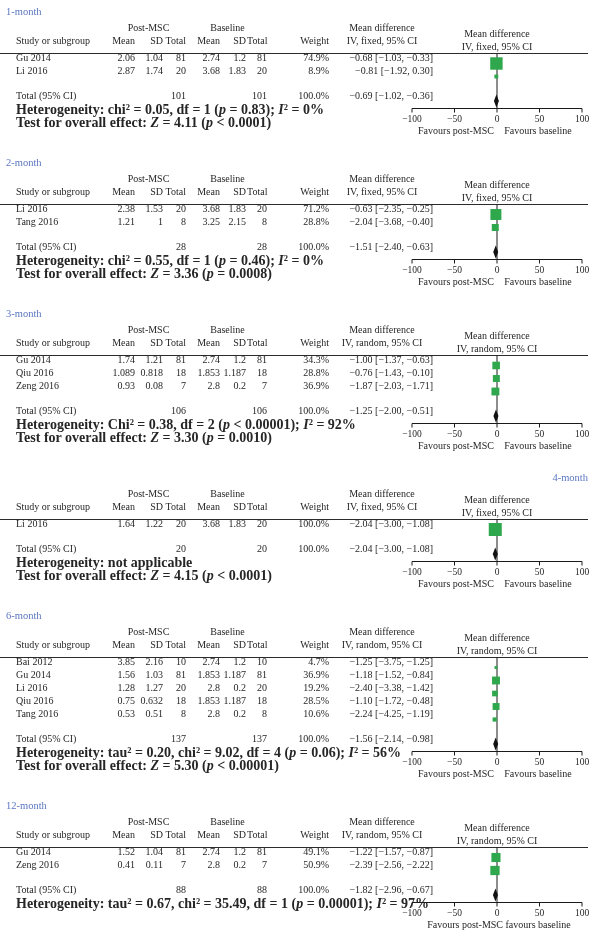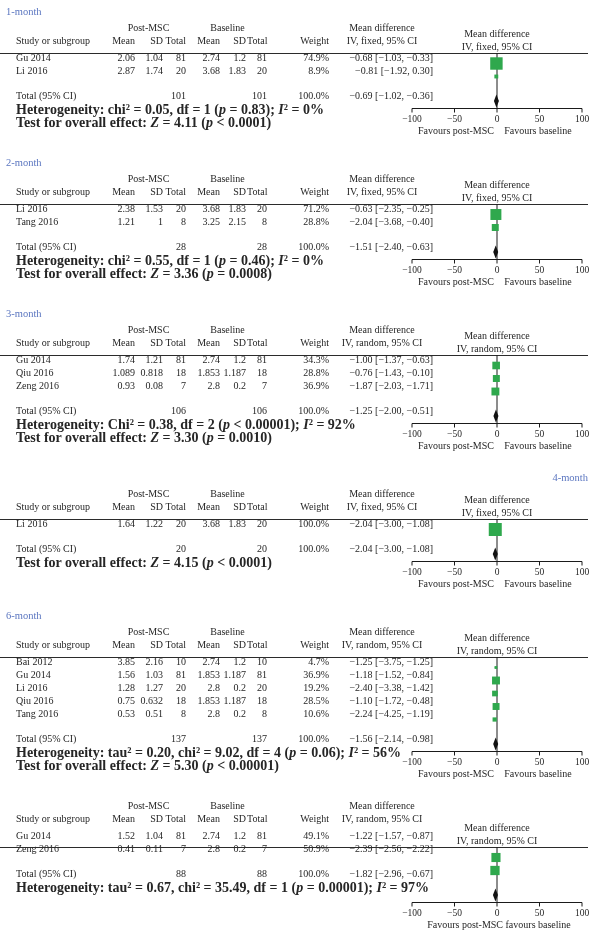--- a/index.html
+++ b/index.html
@@ -330,20 +330,21 @@
           <div class="cell R"></div>
           <div class="cell R"></div>
           <div class="cell R">20</div>
           <div class="cell R"></div>
           <div class="cell R"></div>
           <div class="cell R">20</div>
           <div class="cell R">100.0%</div>
           <div class="cell R">−2.04 [−3.00, −1.08]</div>
         </div>
         <div class="spacer" style="height: 1px;"></div>
+        <div class="note">Heterogeneity: not applicable</div>
         <div class="note">Test for overall effect: <i>Z</i> = 4.15 (<i>p</i> &lt; 0.0001)</div>
       </div>
       <div class="rule" style="top: 48px;"></div>
       <svg width="205" height="97" viewBox="0 0 205 97" class="plotsvg" style="top: 22px;">
         <text x="102" y="10" font-size="10" text-anchor="middle" fill="#262626">Mean difference</text>
         <text x="102" y="23" font-size="10" text-anchor="middle" fill="#262626">IV, fixed, 95% CI</text>
         <line x1="102" y1="26" x2="102" y2="68.5" stroke="#1a1a1a" stroke-width="1"></line>
         <line x1="99.266" y1="36.5" x2="101.266" y2="36.5" stroke="#1a1a1a" stroke-width="1"></line>
         <rect x="93.766" y="30" width="13" height="13" fill="#2fa84d"></rect>
         <polygon points="97.766,61 100.266,54.5 102.766,61 100.266,67.5" fill="#111111"></polygon>
@@ -480,20 +481,21 @@
         <text x="102" y="133.5" font-size="9.5" text-anchor="middle" fill="#262626">0</text>
         <line x1="144.5" y1="120.5" x2="144.5" y2="124.5" stroke="#1a1a1a" stroke-width="1"></line>
         <text x="144.5" y="133.5" font-size="9.5" text-anchor="middle" fill="#262626">50</text>
         <line x1="187" y1="120.5" x2="187" y2="124.5" stroke="#1a1a1a" stroke-width="1"></line>
         <text x="187" y="133.5" font-size="9.5" text-anchor="middle" fill="#262626">100</text>
         <text x="61" y="145.5" font-size="10" text-anchor="middle" fill="#262626">Favours post-MSC</text>
         <text x="143" y="145.5" font-size="10" text-anchor="middle" fill="#262626">Favours baseline</text>
       </svg>
     </div>
     <div class="section" style="height: 132px; margin-bottom: 19px;">
+      <div class="sec-title" style="color: rgb(91, 118, 192);">12-month</div>
       <div class="tablecol">
         <div class="row">
           <div class="cell L"></div>
           <div class="cell C" style="grid-column: span 3;">Post-MSC</div>
           <div class="cell C" style="grid-column: span 3;">Baseline</div>
           <div class="cell R"></div>
           <div class="cell C">Mean difference</div>
         </div>
         <div class="row">
           <div class="cell L">Study or subgroup</div>

